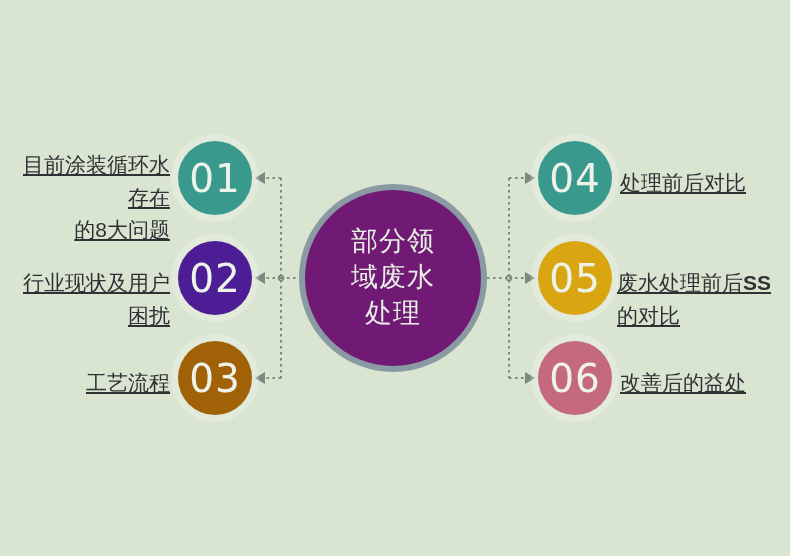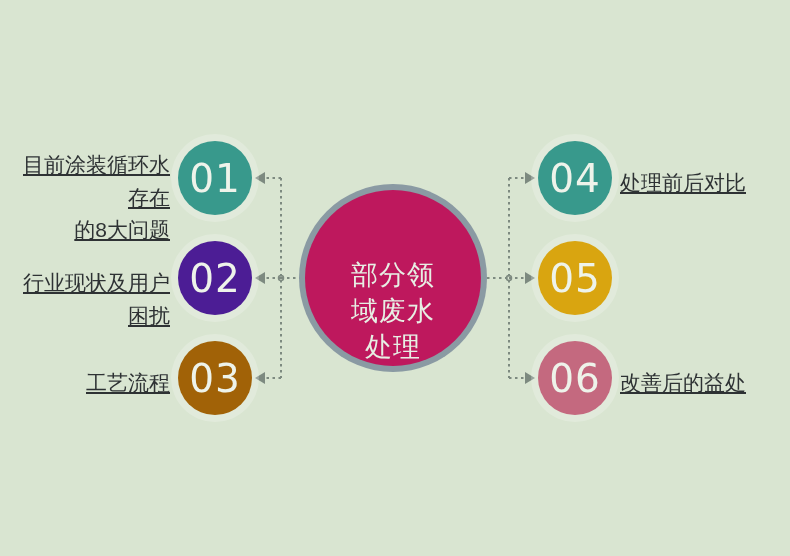--- a/index.html
+++ b/index.html
@@ -57,24 +57,24 @@
   .node.n06 { left: 538px; top: 341px; background: #c4697f; }
 
   
   .hub {
     position: absolute;
     left: 305px;
     top: 190px;
     width: 176px;
     height: 176px;
     border-radius: 50%;
-    background: #be185d;
+    background: #701a75;
     box-shadow: 0 0 0 6px #8a9aa3;
     display: flex;
-    align-items: flex-end;
+    align-items: center;
     justify-content: center;
   }
   .hub-text {
     color: #e7efe4;
     font-size: 27px;
     line-height: 1.33;
     text-align: center;
     letter-spacing: 1px;
     width: 120px;
     user-select: none;
@@ -163,15 +163,16 @@
   </div>
   <div class="node n06">
     <span class="node-num">06</span>
   </div>
 
   <div class="label left l01">目前涂装循环水存在
 的8大问题</div>
   <div class="label left l02">行业现状及用户困扰</div>
   <div class="label left l03">工艺流程</div>
   <div class="label right r04">处理前后对比</div>
+  <div class="label right r05"><span>废水处理前后</span><b>SS</b><span>的对比</span></div>
   <div class="label right r06">改善后的益处</div>
 
 </div>
 
 </body></html>

